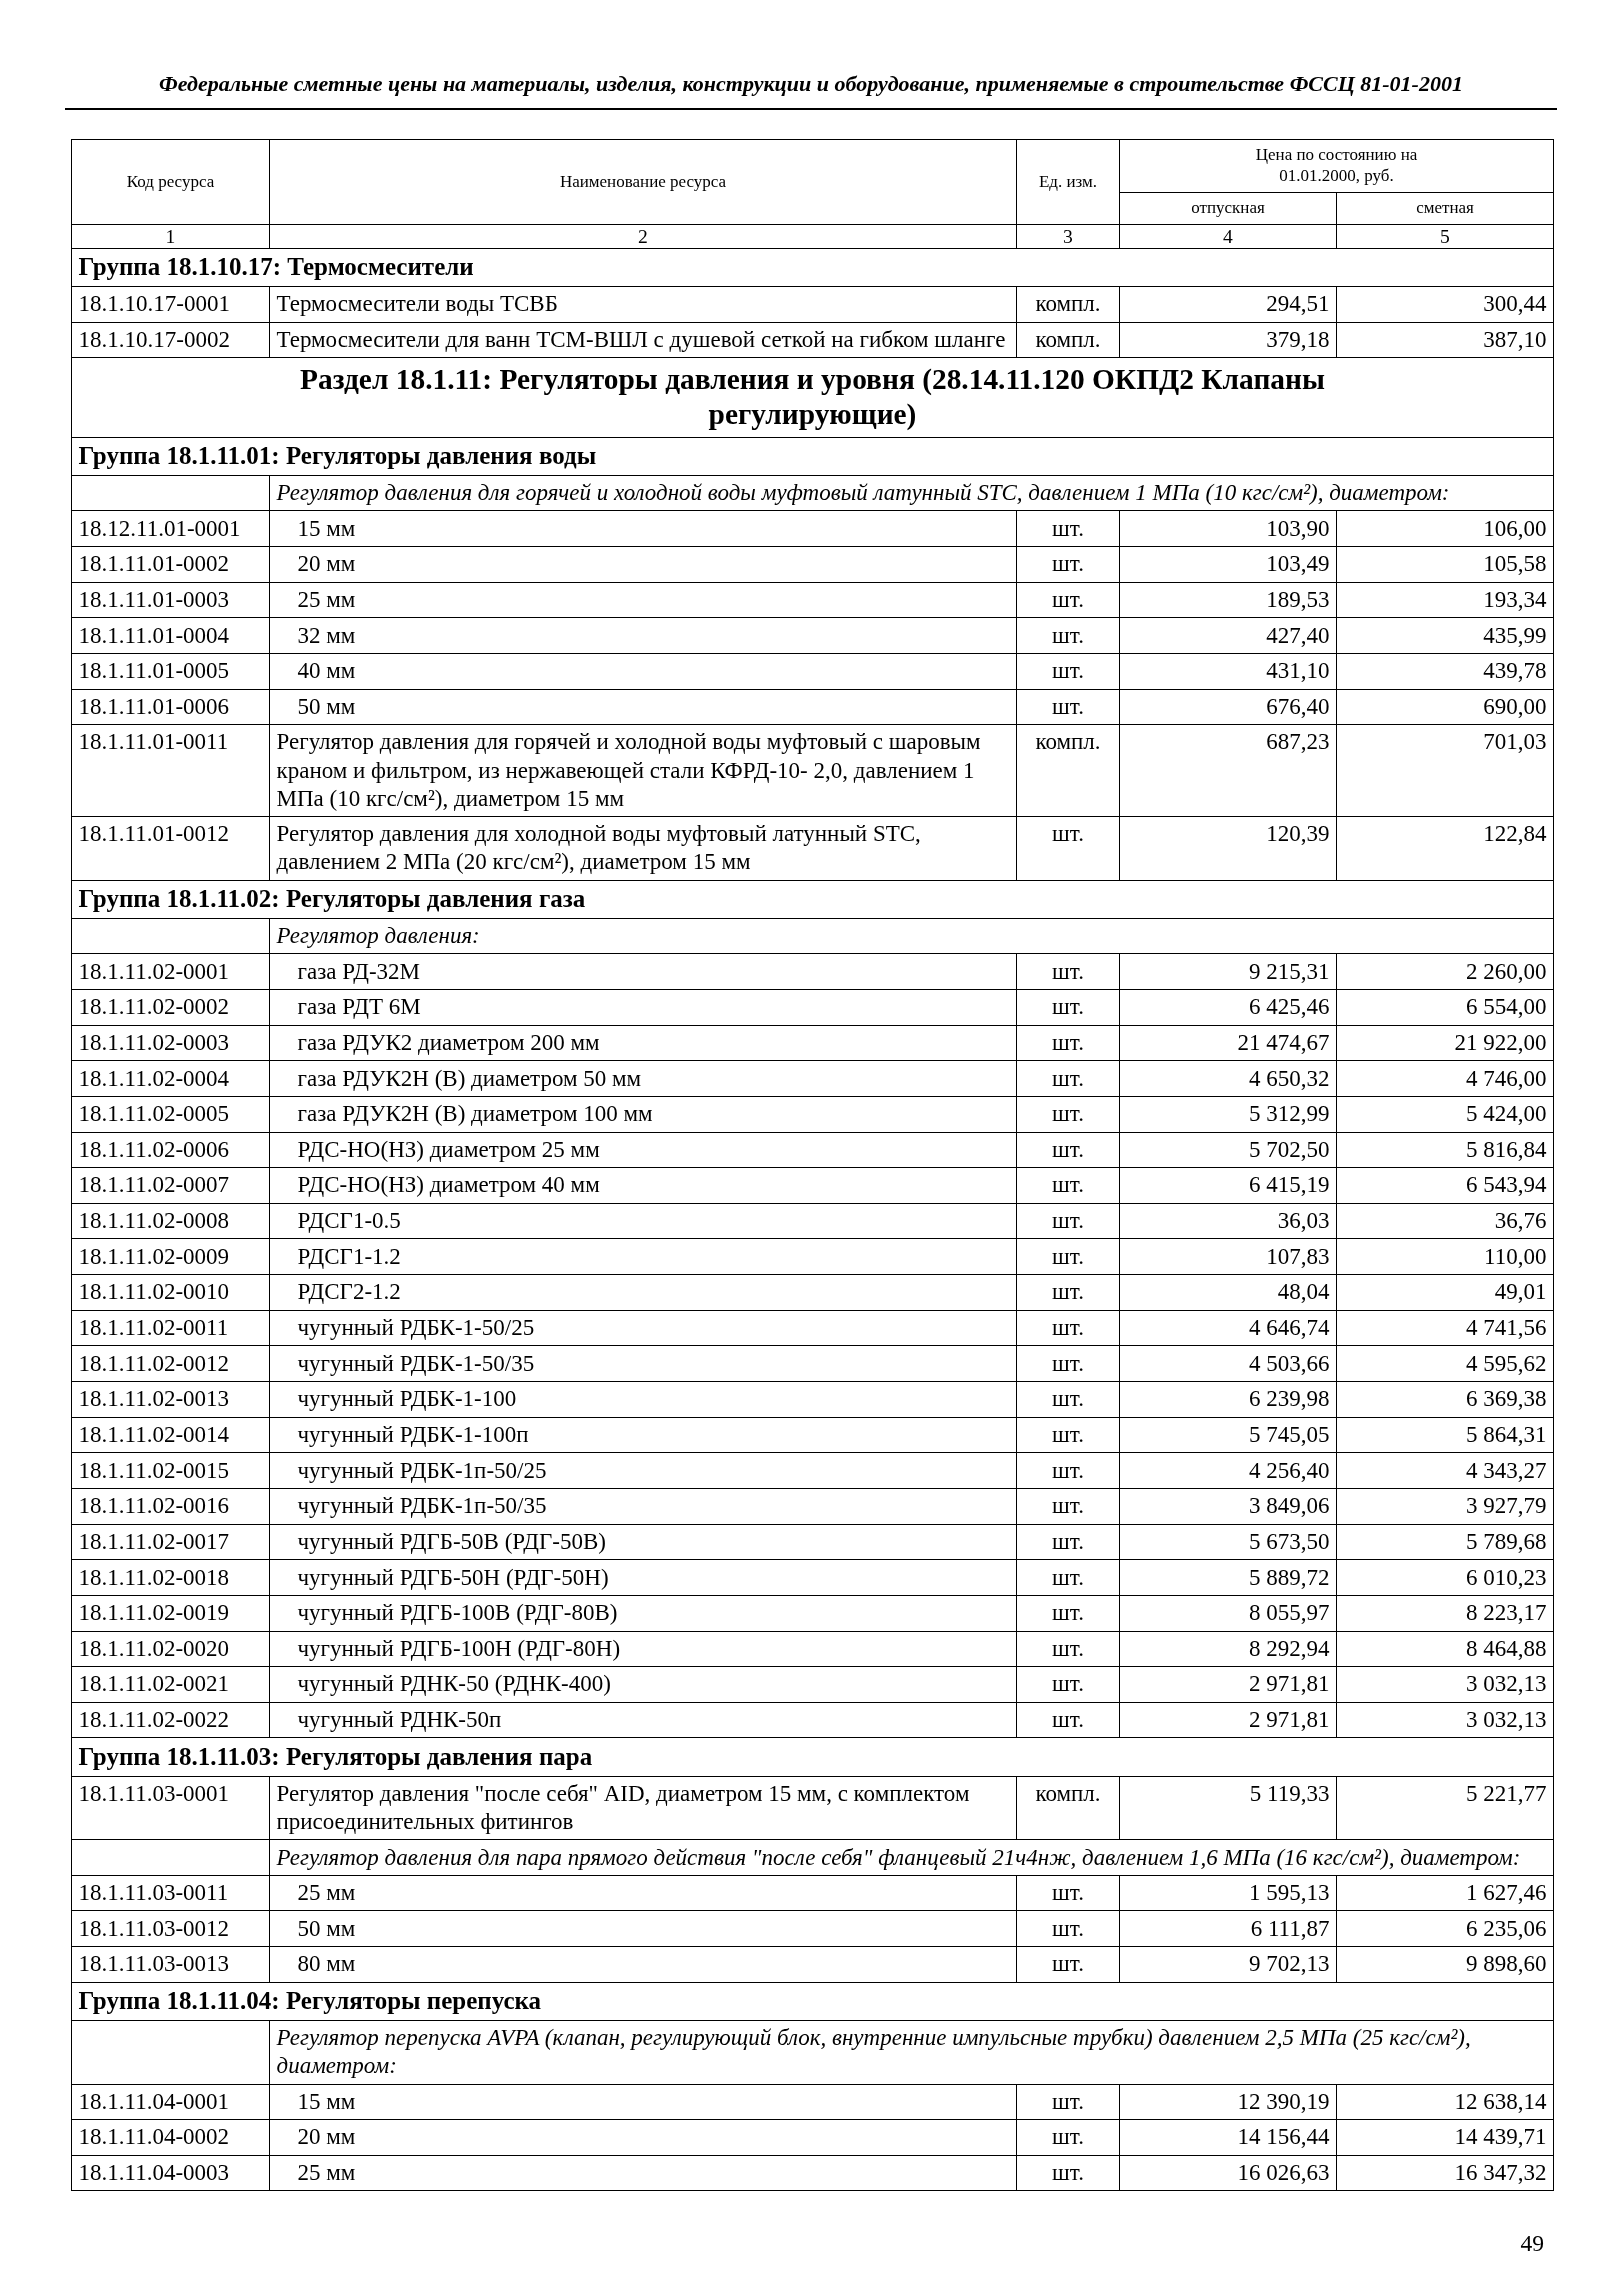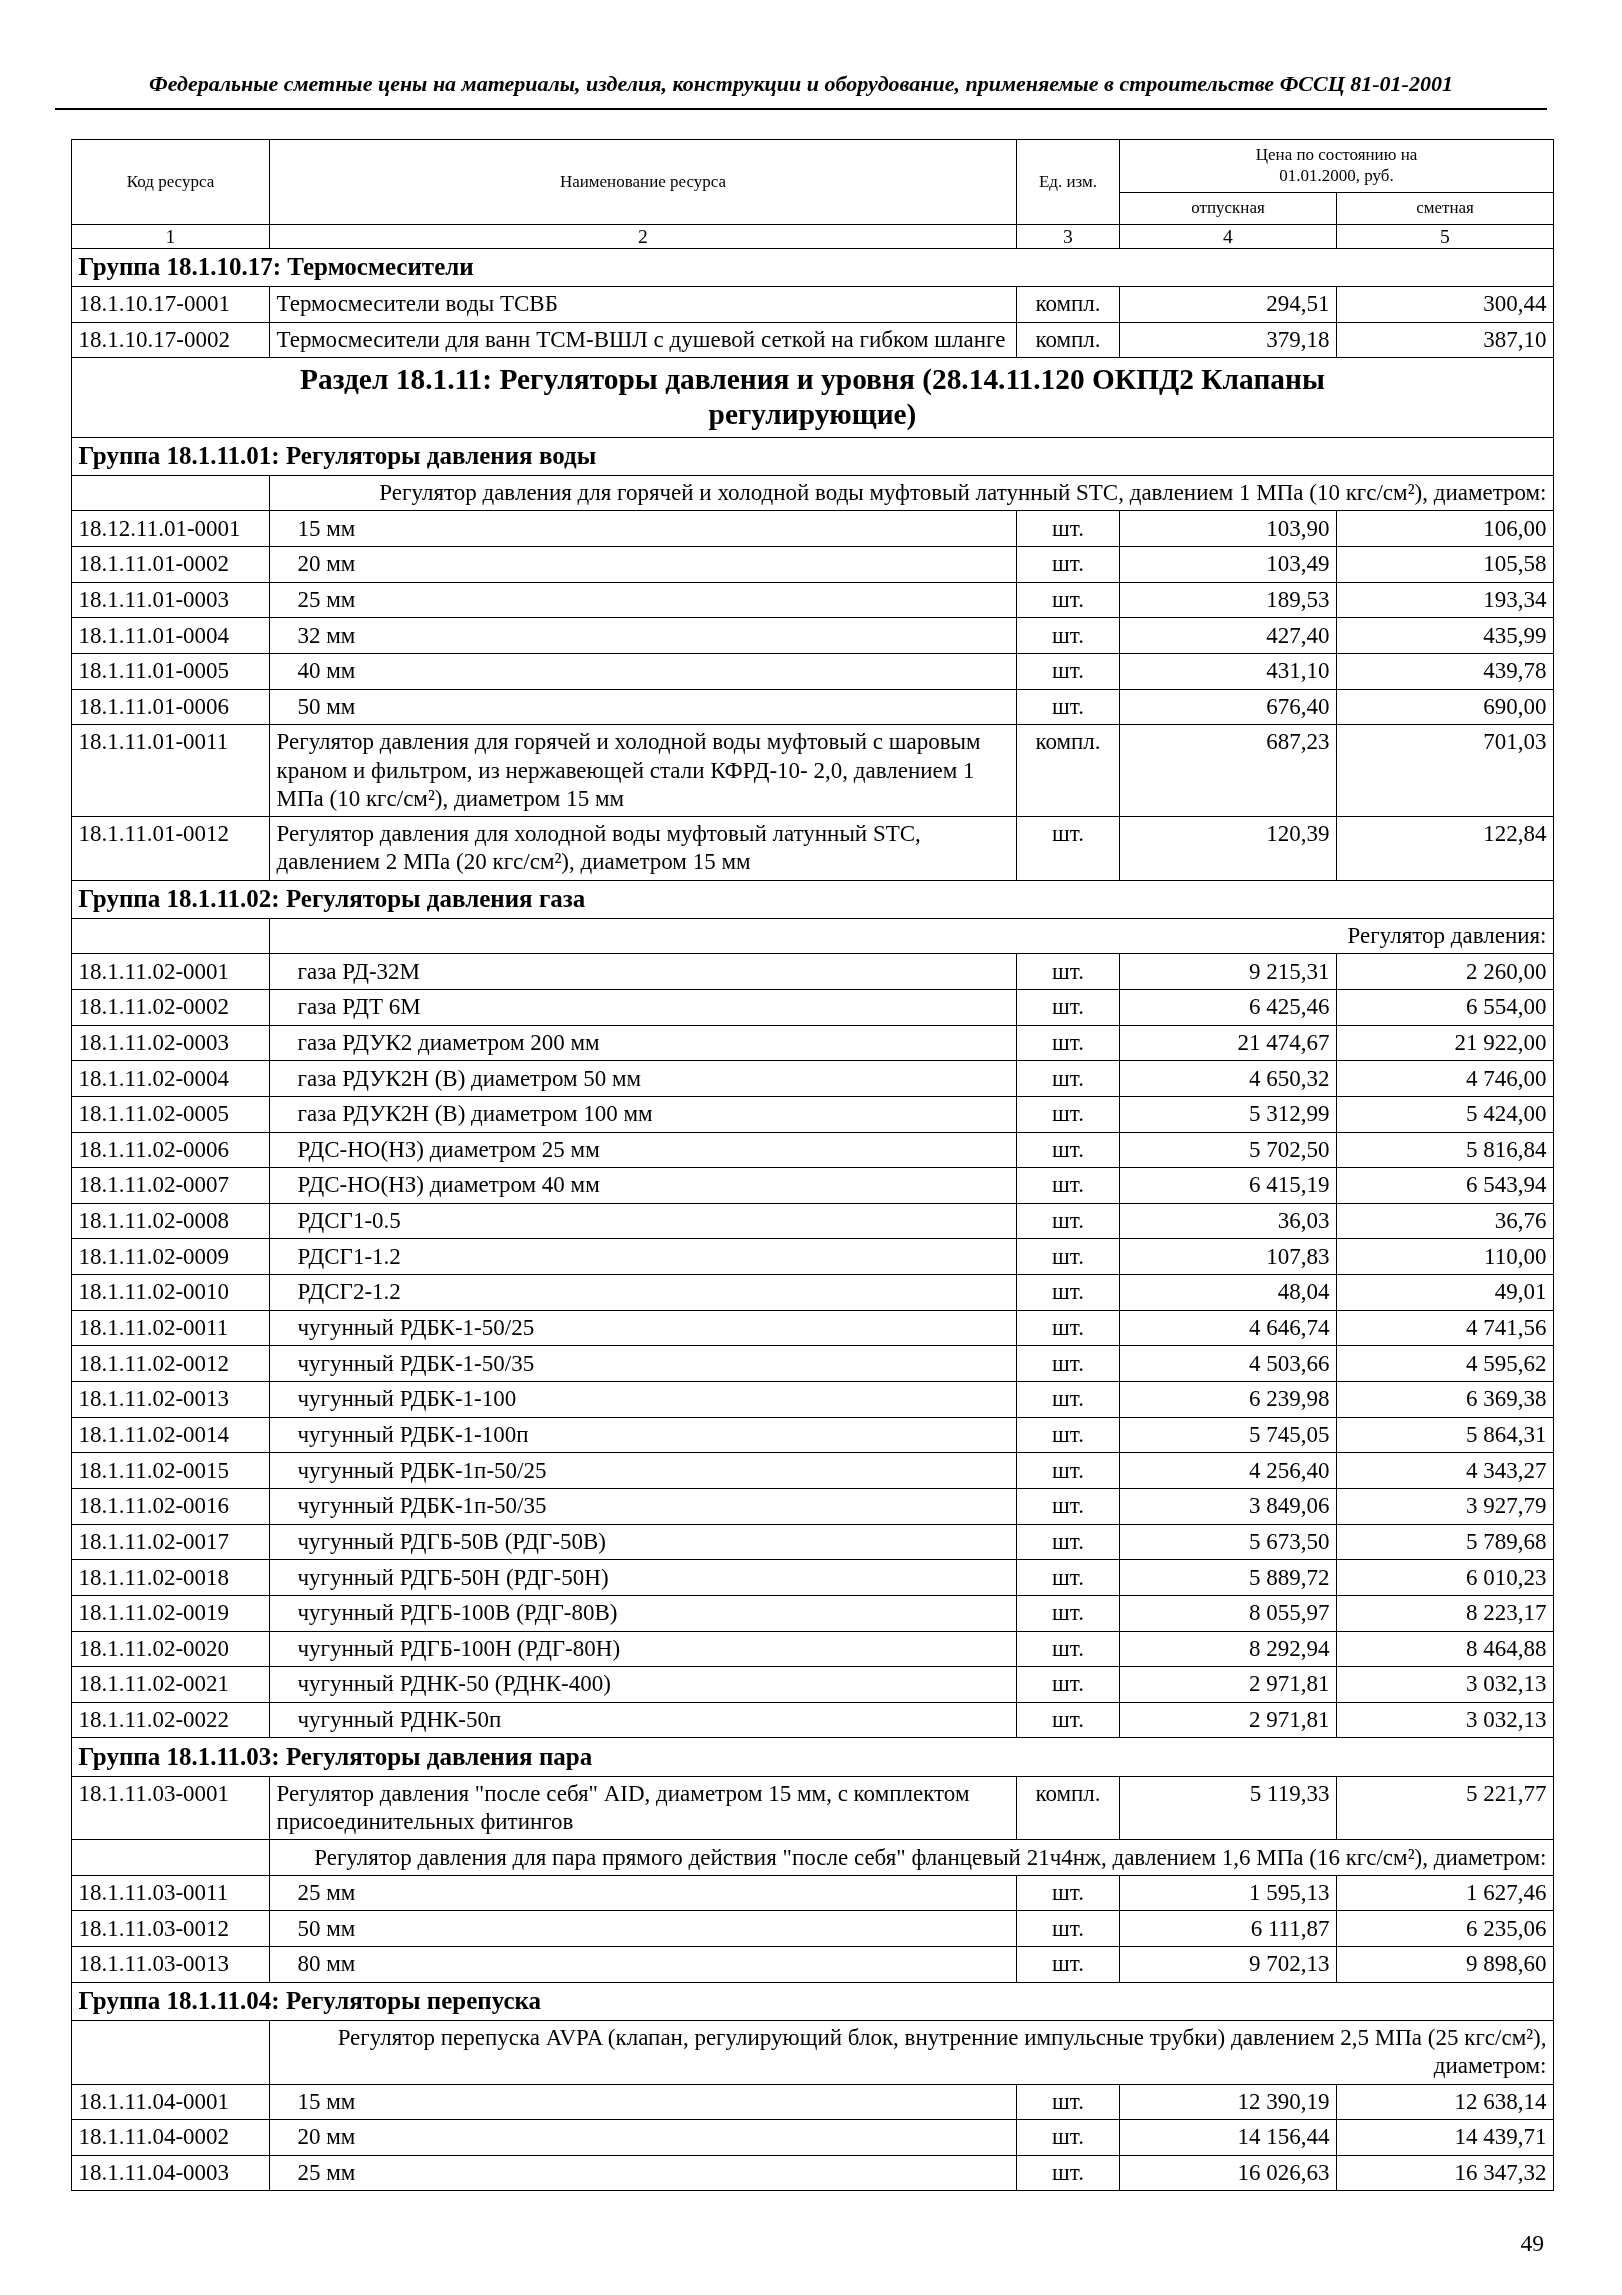--- a/index.html
+++ b/index.html
@@ -9,21 +9,21 @@
     height: 2295px;
     background: #ffffff;
     color: #000000;
     font-family: "Liberation Serif", serif;
     position: relative;
     overflow: hidden;
   }
   .page-header {
     position: absolute;
     top: 71px;
-    left: 55px;
+    left: 65px;
     width: 1492px;
     text-align: center;
     font-style: italic;
     font-weight: bold;
     font-size: 22px;
     padding-bottom: 10.5px;
     border-bottom: 2px solid #000;
   }
   table.main-table {
     position: absolute;
@@ -74,21 +74,21 @@
     font-weight: bold;
     text-align: center;
     font-size: 29.4px;
     padding: 3.9px 6.5px;
     margin-top: 36px;
   }
   td.section-cell .section-inner {
     max-width: 1178px;
     margin: 0 auto;
   }
-  td.subheader-cell { text-align: right; }
+  td.subheader-cell { text-align: left; font-style: italic; }
 
   .page-number {
     position: absolute;
     right: 79px;
     top: 2230px;
     font-size: 23.6px;
   }
 </style>
 </head>
 <body>

